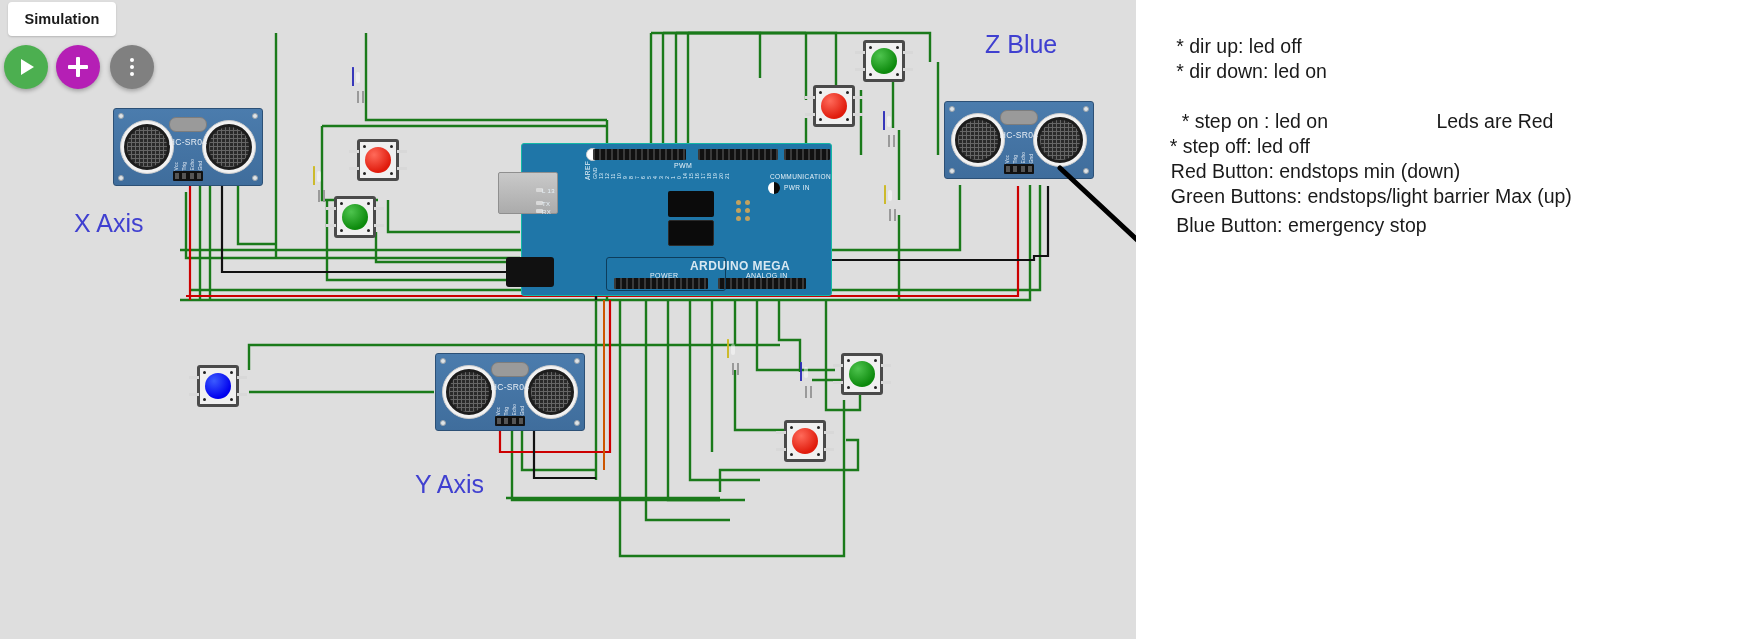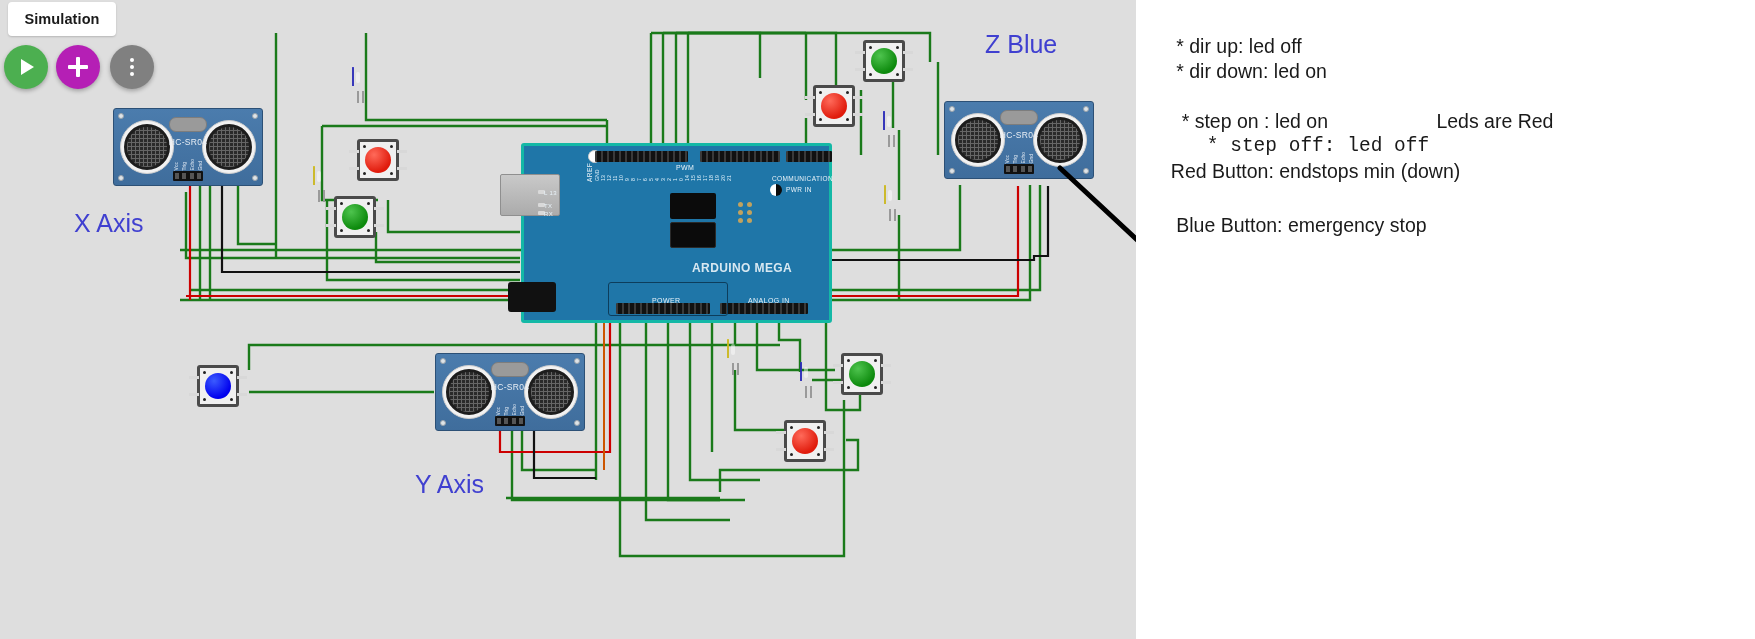--- a/index.html
+++ b/index.html
@@ -167,23 +167,23 @@
   #led-b1 { left: 352px; top: 68px; }
   #led-b2 { left: 883px; top: 112px; }
   #led-b3 { left: 800px; top: 363px; }
   #led-y1 { left: 313px; top: 167px; }
   #led-y2 { left: 884px; top: 186px; }
   #led-y3 { left: 727px; top: 340px; }
 
   
   #board {
     position: absolute; left: 521px; top: 143px;
-    width: 311px; height: 180px;
+    width: 311px; height: 153px;
     background: #1f76a8;
-    border: 3px solid #14b8a6; border-radius: 3px;
+    border: 1px solid #14b8a6; border-radius: 3px;
   }
   #board .hdr {
     position:absolute; height: 11px; background:#16181a; border-radius:1px;
     background-image: repeating-linear-gradient(90deg, #3a3a3a 0 2px, #111 2px 6px);
   }
   #board .hdr.top1 { left: 71px; top: 5px; width: 93px; }
   #board .hdr.top2 { left: 176px; top: 5px; width: 80px; }
   #board .hdr.top3 { left: 262px; top: 5px; width: 46px; }
   #board .hdr.bot1 { left: 92px; bottom: 6px; width: 94px; }
   #board .hdr.bot2 { left: 196px; bottom: 6px; width: 88px; }
@@ -590,18 +590,19 @@
 
   <svg class="layer" style="width:1755px;height:639px;" viewBox="0 0 1755 639">
     <path d="M1163 264 L1060 168" stroke="#000" stroke-width="5" fill="none" stroke-linecap="round"></path>
   </svg>
   <div class="dsensor-label">Distance Sensor</div>
 
   <div id="legend">
     <div class="line" style="left:24px; top:35px;">   * dir up: led off</div>
     <div class="line" style="left:24px; top:60px;">   * dir down: led on</div>
     <div class="line" style="left:24px; top:110px;">    * step on : led on                    Leds are Red</div>
-    <div class="line" style="left:24px; top:135px;font-family:Liberation Mono, monospace;">    * step off: led off</div>
+    <div class="line" style="left:12px; top:135px;">    * step off: led off</div>
     <div class="line" style="left:24px; top:160px;">  Red Button: endstops min (down)</div>
+    <div class="line" style="left:24px; top:185px;">  Green Buttons: endstops/light barrier Max (up)</div>
     <div class="line" style="left:24px; top:214px;">   Blue Button: emergency stop</div>
   </div>
 
 </div>
 
 </body></html>

